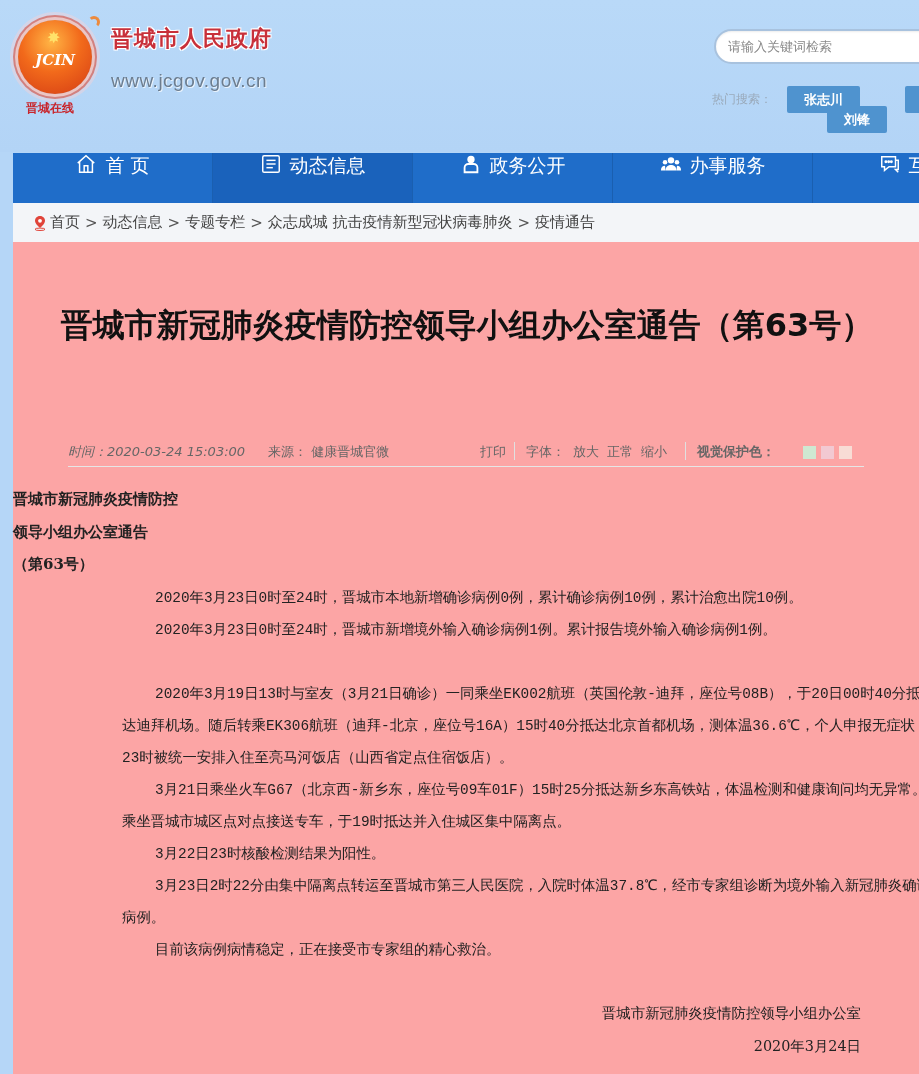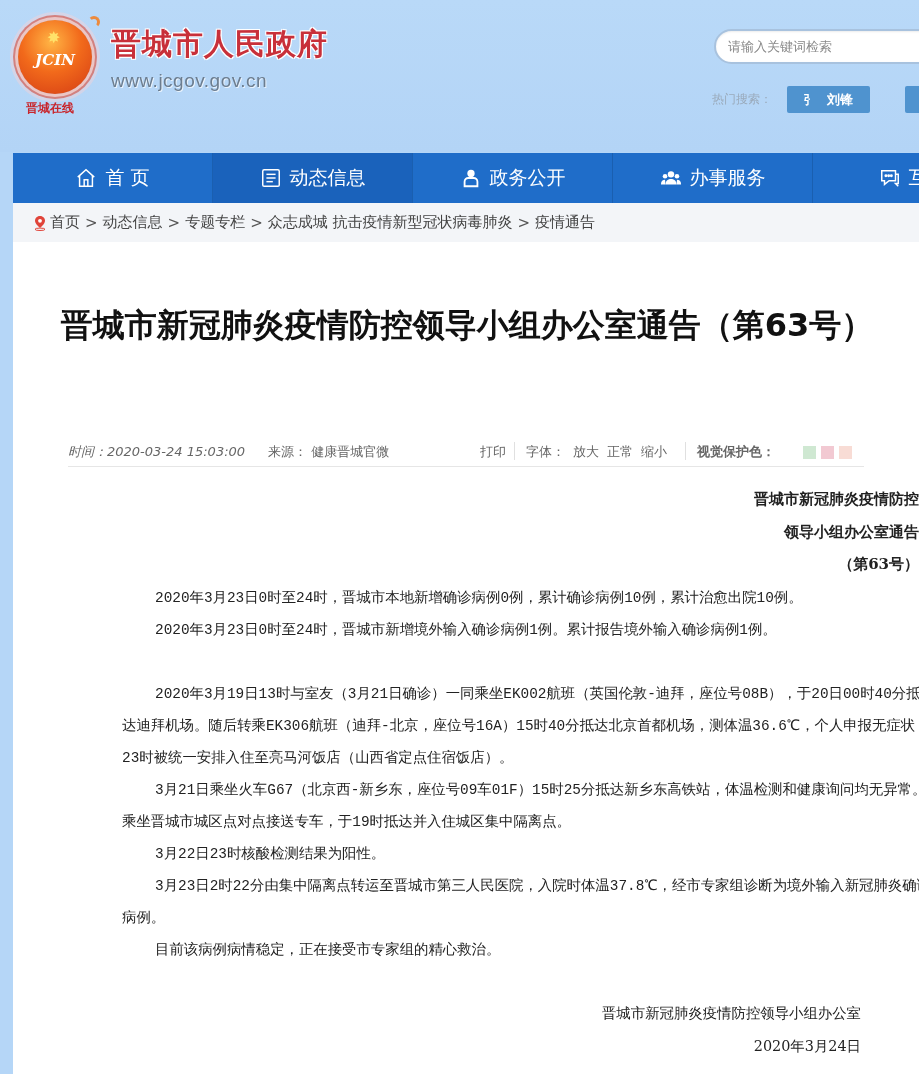--- a/index.html
+++ b/index.html
@@ -22,21 +22,21 @@
   .logo-text {
     position: absolute; left: 0; top: 31px; width: 74px; text-align: center;
     font-family: "DejaVu Serif", "Liberation Serif", serif; font-weight: bold; font-style: italic;
     font-size: 15px; color: #fff; letter-spacing: 0px;
   }
   .logo-moon { position: absolute; left: 74px; top: 2px; width: 12px; height: 12px; border-radius: 50%; border: 3px solid #ec8a3d; border-left-color: transparent; border-bottom-color: transparent; }
   .logo-caption { position: absolute; left: 12px; top: 86px; font-size: 12px; font-weight: bold; color: #c8262c; letter-spacing: 0px; }
   .site-title {
     position: absolute; left: 111px; top: 24px;
     font-family: "DejaVu Sans", "Liberation Sans", sans-serif; font-weight: bold;
-    font-size: 30px; color: #c8303a; letter-spacing: 1px;
+    font-size: 22px; color: #c8303a; letter-spacing: 1px;
     text-shadow: 1px 1px 0 #fff, -1px -1px 0 #fff, 1px -1px 0 #fff, -1px 1px 0 #fff;
   }
   .site-url {
     position: absolute; left: 111px; top: 70px;
     font-family: "Liberation Sans", "DejaVu Sans", sans-serif;
     font-size: 19px; color: #6c7d8f; letter-spacing: 0.5px;
     text-shadow: 1px 1px 0 rgba(255,255,255,0.7);
   }
   .search-box {
     position: absolute; left: 714px; top: 29px; width: 230px; height: 35px;
@@ -50,48 +50,48 @@
   }
   .search-input::placeholder { color: #888; }
   .hot-label { position: absolute; left: 712px; top: 91px; font-size: 12px; color: #9aaabb; }
   .hot-tag {
     position: absolute; top: 86px; height: 27px; line-height: 27px; padding: 0 17px;
     background: #4f93cf; color: #fff; font-size: 13px; font-weight: bold; border-radius: 2px;
   }
   
   .nav { position: absolute; left: 13px; top: 153px; width: 906px; height: 50px; background: #1f6dc9; display: flex; }
   .nav-item {
-    width: 200px; height: 50px; display: flex; align-items: center; justify-content: center;
+    width: 200px; height: 50px; display: flex; align-items: flex-start; justify-content: center;
     color: #fff; font-size: 19px; border-right: 1px solid #1a5fb0; flex-shrink: 0;
     cursor: pointer;
   }
   .nav-item.active { background: #1a62bb; }
   .nav-icon { margin-right: 8px; display: inline-flex; align-items: center; }
   .nav-icon svg { width: 22px; height: 22px; }
   
   .breadcrumb { position: absolute; left: 13px; top: 203px; width: 906px; height: 39px; background: #f3f5f8; display: flex; align-items: center; padding-left: 20px; font-size: 15px; color: #444; }
   .bc-pin { width: 14px; height: 16px; margin-right: 3px; }
   .bc-link { color: #444; text-decoration: none; }
   .bc-sep { margin: 0 5px; color: #555; }
   
-  .content { position: absolute; left: 13px; top: 242px; width: 906px; height: 832px; background: #ffffff; }
+  .content { position: absolute; left: 13px; top: 242px; width: 906px; height: 832px; background: #fca5a5; }
   .article-title {
     position: absolute; left: 46px; top: 52px; width: 816px; text-align: center;
     font-size: 32px; font-weight: bold; color: #111; line-height: 62px; letter-spacing: 0px;
   }
   .meta { position: absolute; left: 55px; top: 197px; width: 796px; height: 28px; font-size: 13px; color: #666; border-bottom: 1px solid #e6e6e6; }
   .meta-time { position: absolute; left: 0; top: 4px; font-style: italic; }
   .meta-source { position: absolute; left: 200px; top: 4px; }
   .meta-print { position: absolute; left: 412px; top: 4px; cursor: pointer; }
   .meta-divider { position: absolute; top: 3px; width: 1px; height: 18px; background: #e0e0e0; }
   .meta-font { position: absolute; left: 458px; top: 4px; }
   .meta-font-btn { cursor: pointer; margin-left: 8px; }
   .meta-color-label { position: absolute; left: 629px; top: 4px; font-weight: bold; }
   .swatch { position: absolute; top: 7px; width: 13px; height: 13px; cursor: pointer; }
-  .doc-head { position: absolute; left: 0; width: 906px; text-align: right; font-family: "DejaVu Serif", "Liberation Serif", serif; font-weight: bold; font-size: 15px; color: #222; }
+  .doc-head { position: absolute; left: 0; width: 906px; text-align: left; font-family: "DejaVu Serif", "Liberation Serif", serif; font-weight: bold; font-size: 15px; color: #222; }
   .para { position: absolute; left: 61px; width: 810px; font-family: Liberation Mono, monospace; font-size: 14.4px; color: #222; line-height: 32px; letter-spacing: 0px; margin-left: 48px; }
   .para .indent { display: inline-block; width: 33px; }
   .sign { position: absolute; right: 58px; text-align: right; font-family: "DejaVu Serif", "Liberation Serif", serif; font-size: 14.4px; color: #222; }
 </style>
 </head>
 <body>
 
 <div class="header">
   <div class="logo">
     <div class="logo-circle">
@@ -102,21 +102,21 @@
     <span class="logo-caption">晋城在线</span>
   </div>
   <div class="site-title">晋城市人民政府</div>
   <div class="site-url">www.jcgov.gov.cn</div>
 
   <div class="search-box">
     <input class="search-input" type="text" placeholder="请输入关键词检索" style="">
   </div>
   <span class="hot-label">热门搜索：</span>
   <span class="hot-tag" style="left:787px;">张志川</span>
-  <span class="hot-tag" style="left:810px;">刘锋</span>
+  <span class="hot-tag" style="left:827px;margin-top:20px;">刘锋</span>
   <span class="hot-tag" style="left:905px;">委</span>
 </div>
 
 <div class="nav">
   <div class="nav-item">
     <span class="nav-icon">
       <svg viewBox="0 0 24 24" fill="none" stroke="#fff" stroke-width="1.6">
           <path d="M3 11 L12 3 L21 11"></path>
           <path d="M5 9.5 V21 H19 V9.5"></path>
           <path d="M10 21 V14 H14 V21"></path>

